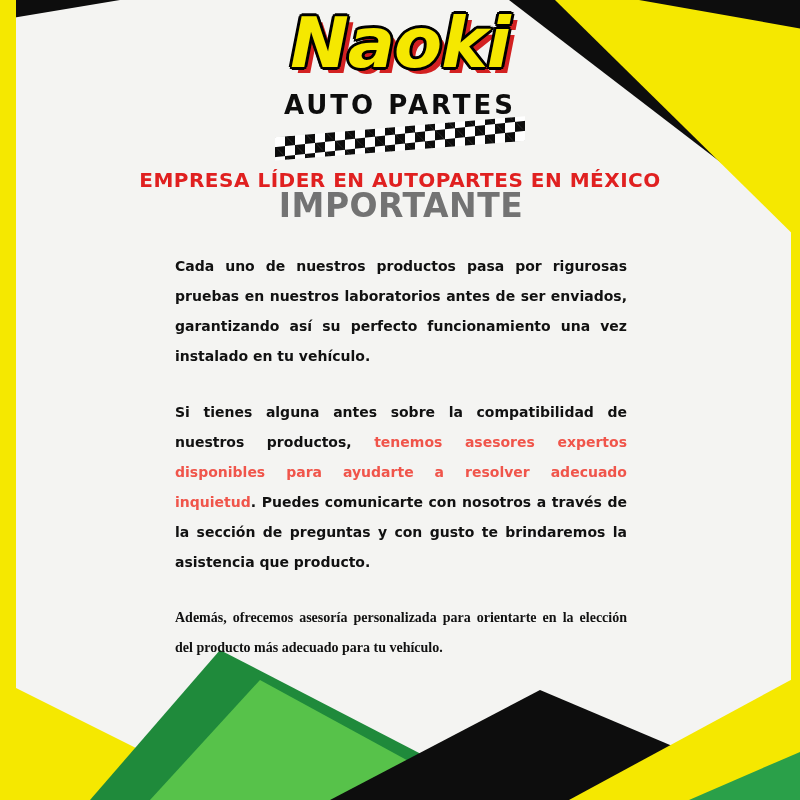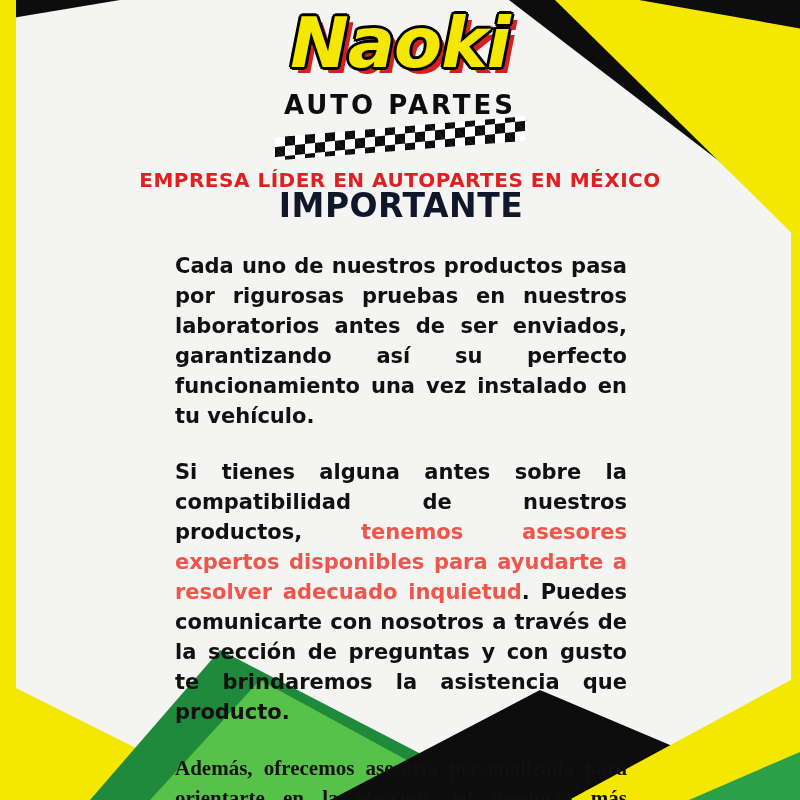--- a/index.html
+++ b/index.html
@@ -192,29 +192,29 @@
   .content {
     position: absolute;
     top: 186px;
     left: 175px;
     width: 452px;
   }
   .title {
     font-family: "DejaVu Sans", sans-serif;
     font-weight: bold;
     font-size: 33px;
-    color: #0f172a;
+    color: #737373;
     letter-spacing: 0.5px;
     margin: 0 0 26px 0;
     text-align: center;
   }
   .para {
     font-family: "DejaVu Sans", sans-serif;
     font-weight: bold;
-    font-size: 21px;
+    font-size: 14px;
     line-height: 30px;
     color: #111111;
     text-align: justify;
     margin: 8px 0 26px 0;
   }
   .para:last-child {
     margin-bottom: 0;
     font-family: Liberation Serif, serif;
   }
   .hl {

